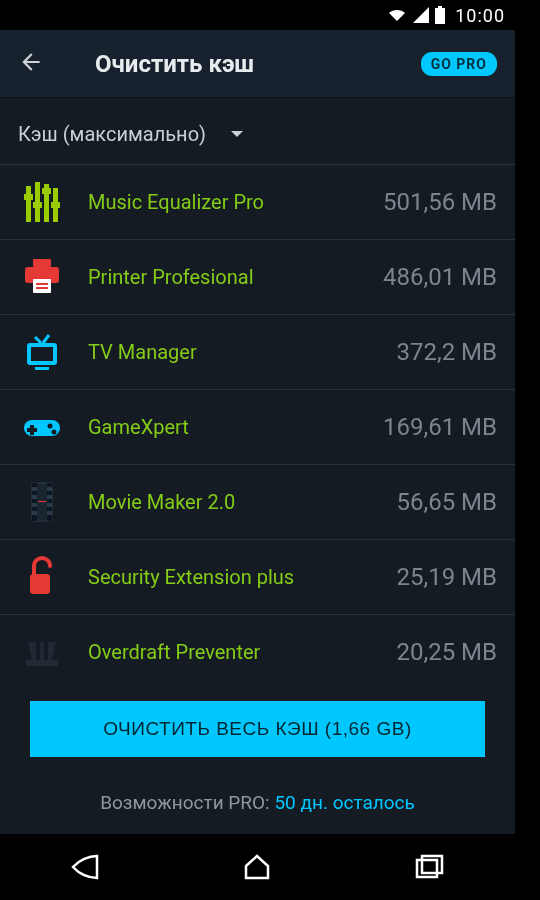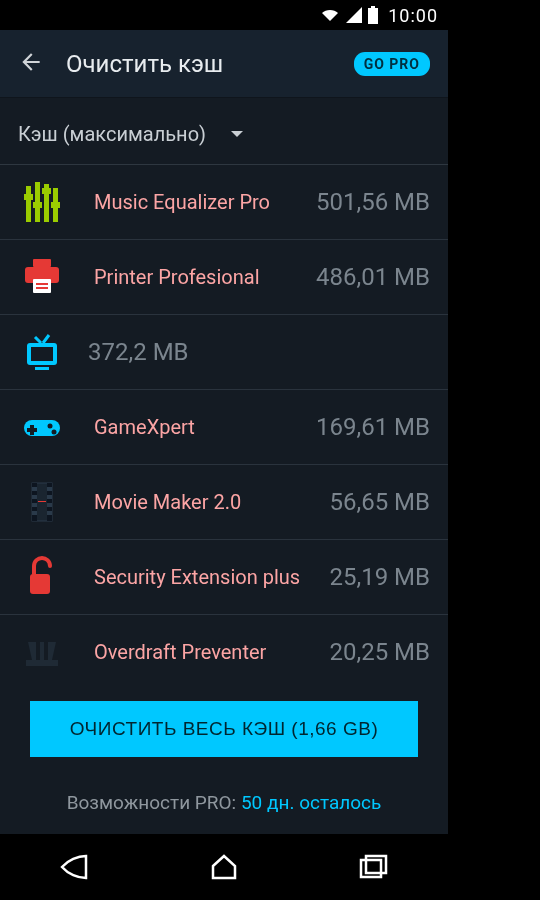--- a/index.html
+++ b/index.html
@@ -1,38 +1,38 @@
 <!DOCTYPE html>
 <html><head>
   <meta charset="utf-8">
   <style>
     * { margin: 0; padding: 0; box-sizing: border-box; }
     html, body { width: 540px; height: 900px; overflow: hidden; font-family: Roboto, Arial, sans-serif; background: #000; }
-    .screen { width: 448px; height: 900px; background: #141b23; display: flex; flex-direction: column; color: #fff; }
+    .screen { width: 515px; height: 900px; background: #141b23; display: flex; flex-direction: column; color: #fff; }
 
     
     .statusbar { height: 30px; background: #000; display: flex; align-items: center; justify-content: flex-end; padding: 0 10px; gap: 6px; color: #fff; font-size: 18px; }
     .status-time { font-weight: 400; letter-spacing: 1px; margin-left: 4px; }
     .status-icon { display: inline-flex; }
 
     
     .app-header { height: 68px; background: #17222e; display: flex; align-items: center; padding: 0 18px; gap: 22px; border-bottom: 1px solid #0f151c; }
     .back-arrow { color: #d0d4d8; flex-shrink: 0; }
-    .app-title { font-size: 24px; color: #e8ecef; font-weight: 400; flex: 1; }
+    .app-title { font-size: 24px; color: #e8ecef; font-weight: 700; flex: 1; margin-left: 29px; }
     .gopro { background: #00c8ff; color: #003040; font-size: 14px; font-weight: 700; letter-spacing: 1px; padding: 4px 10px; border-radius: 11px; }
 
     
     .sort-row { padding: 24px 18px 18px 18px; display: flex; align-items: center; gap: 24px; color: #c9cfd4; font-size: 20px; border-bottom: 1px solid #2e3740; }
     .sort-caret { display:inline-block; }
 
     
     .list { flex: 1; overflow: hidden; }
     .row { display: flex; align-items: center; height: 75px; padding: 0 18px; border-bottom: 1px solid #2a333d; gap: 22px; }
     .row-icon { width: 48px; height: 46px; flex-shrink: 0; display: flex; align-items: center; justify-content: center; }
-    .row-name { flex: 1; color: #fca5a5; font-size: 20px; font-weight: 400; margin-left: 6px; }
+    .row-name { flex: 1; color: #84cc16; font-size: 20px; font-weight: 400; }
     .row-size { color: #7b858e; font-size: 24px; }
 
     
     .ic-equalizer { display:flex; gap:4px; align-items:flex-end; height:40px; }
     .ic-equalizer span { width:5px; background:#9acc00; position:relative; }
     .ic-equalizer span::after { content:''; position:absolute; left:-2px; width:9px; height:6px; background:#9acc00; }
     .eq1 { height:36px; } .eq1::after { top:8px; }
     .eq2 { height:40px; } .eq2::after { top:20px; }
     .eq3 { height:38px; } .eq3::after { top:4px; }
     .eq4 { height:34px; } .eq4::after { top:14px; }
@@ -124,20 +124,21 @@
 
     <div class="row">
       <div class="row-icon">
         <svg width="42" height="42" viewBox="0 0 42 42">
             <path d="M14 6 L20 12 M28 4 L22 12" stroke="#00c8ff" stroke-width="3" fill="none"></path>
             <rect x="6" y="12" width="30" height="22" rx="3" fill="#00c8ff"></rect>
             <rect x="10" y="16" width="22" height="14" fill="#141b23"></rect>
             <rect x="14" y="36" width="14" height="3" fill="#00c8ff"></rect>
           </svg>
       </div>
+      <div class="row-name">TV Manager</div>
       <div class="row-size">372,2 MB</div>
     </div>
 
     <div class="row">
       <div class="row-icon">
         <svg width="44" height="30" viewBox="0 0 44 30">
             <rect x="4" y="8" width="36" height="16" rx="8" fill="#00c8ff"></rect>
             <rect x="10" y="13" width="4" height="10" fill="#141b23"></rect>
             <rect x="7" y="16" width="10" height="4" fill="#141b23"></rect>
             <circle cx="30" cy="14" r="2.5" fill="#141b23"></circle>

